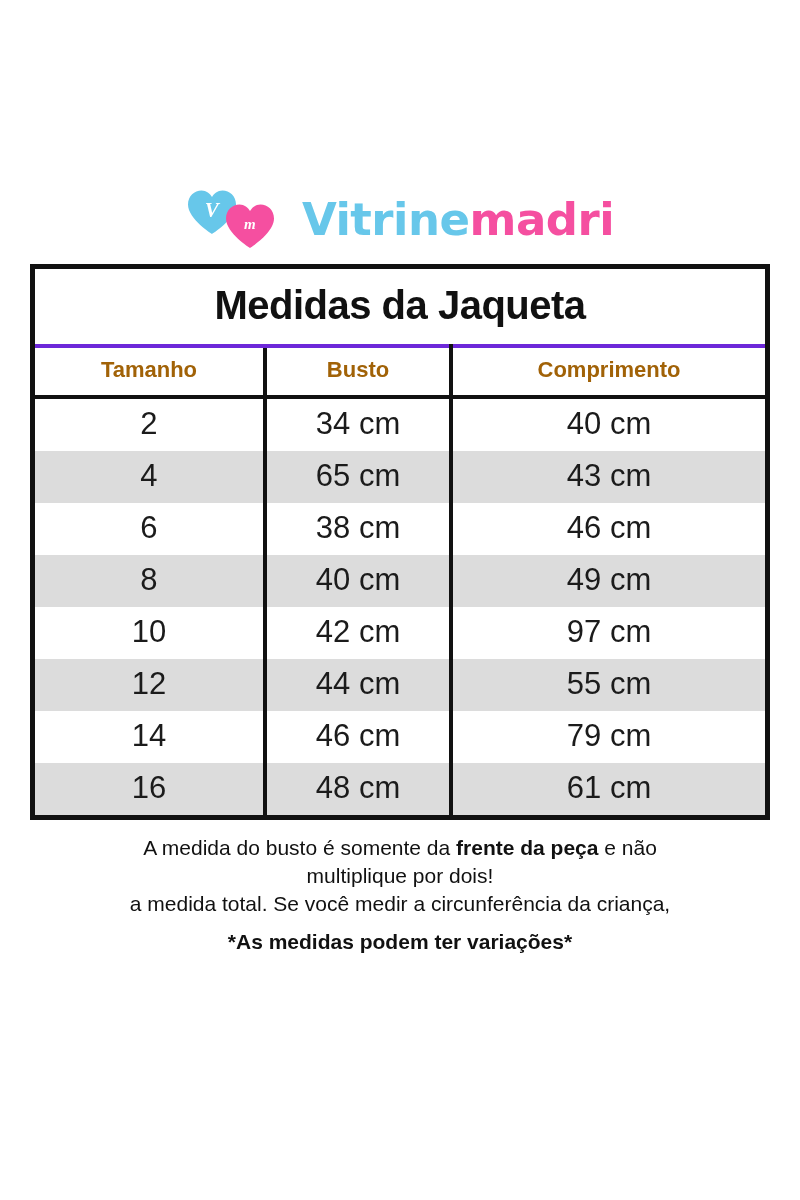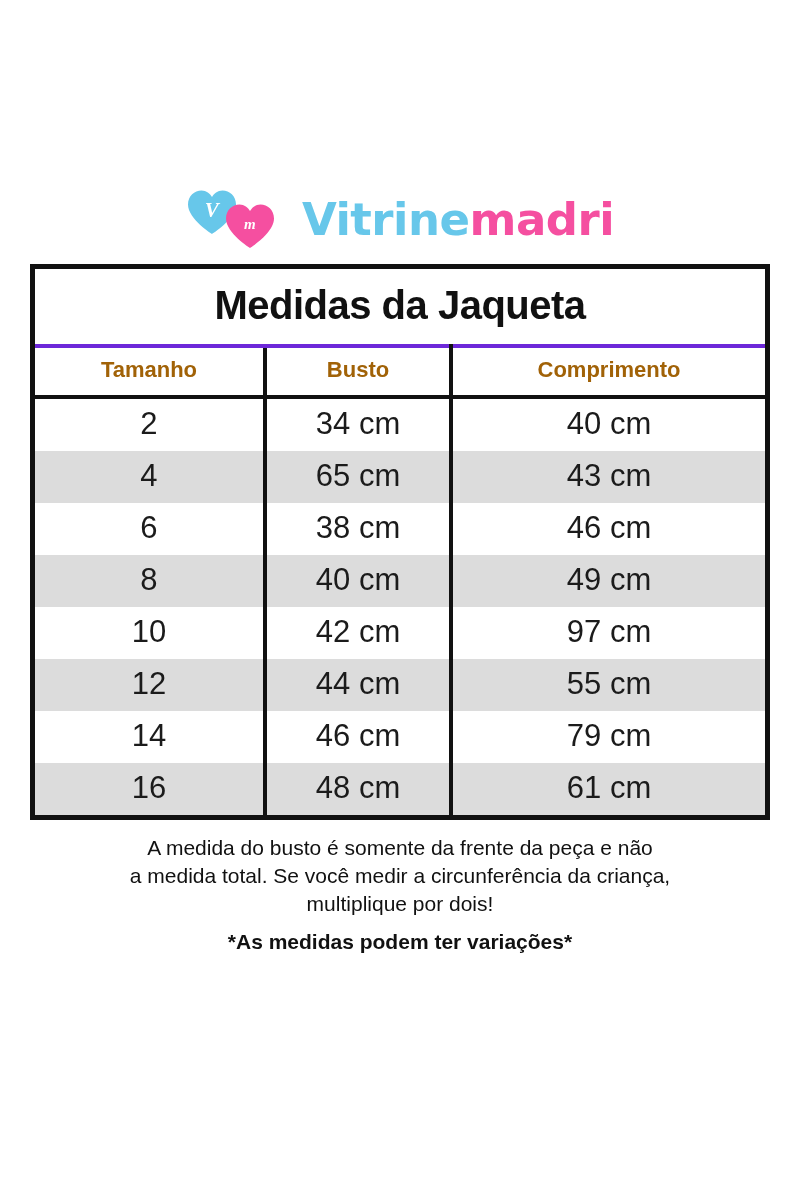--- a/index.html
+++ b/index.html
@@ -122,21 +122,21 @@
 
   
   .notes {
     width: 700px;
     margin-top: 14px;
     text-align: center;
     font-size: 21px;
     line-height: 1.33;
     color: #111111;
   }
-  .notes .strong { font-weight: normal; }
+  .notes .strong { font-weight: bold; }
   .note-warn {
     margin-top: 12px;
     font-size: 21px;
     font-weight: bold;
     text-align: left;
     color: #111111;
   }
 </style>
 </head>
 <body>
@@ -216,19 +216,19 @@
           <td>16</td>
           <td class="sep">48 cm</td>
           <td>61 cm</td>
         </tr>
       </tbody>
     </table>
   </div>
 
   <div class="notes">
     <div><span>A medida do busto é somente da </span><span class="strong">frente da peça</span><span> e não</span></div>
+    <div>multiplique por dois!</div>
     <div>a medida total. Se você medir a circunferência da criança,</div>
-    <div>multiplique por dois!</div>
   </div>
 
   <div class="note-warn">*As medidas podem ter variações*</div>
 
 </div>
 
 </body></html>

